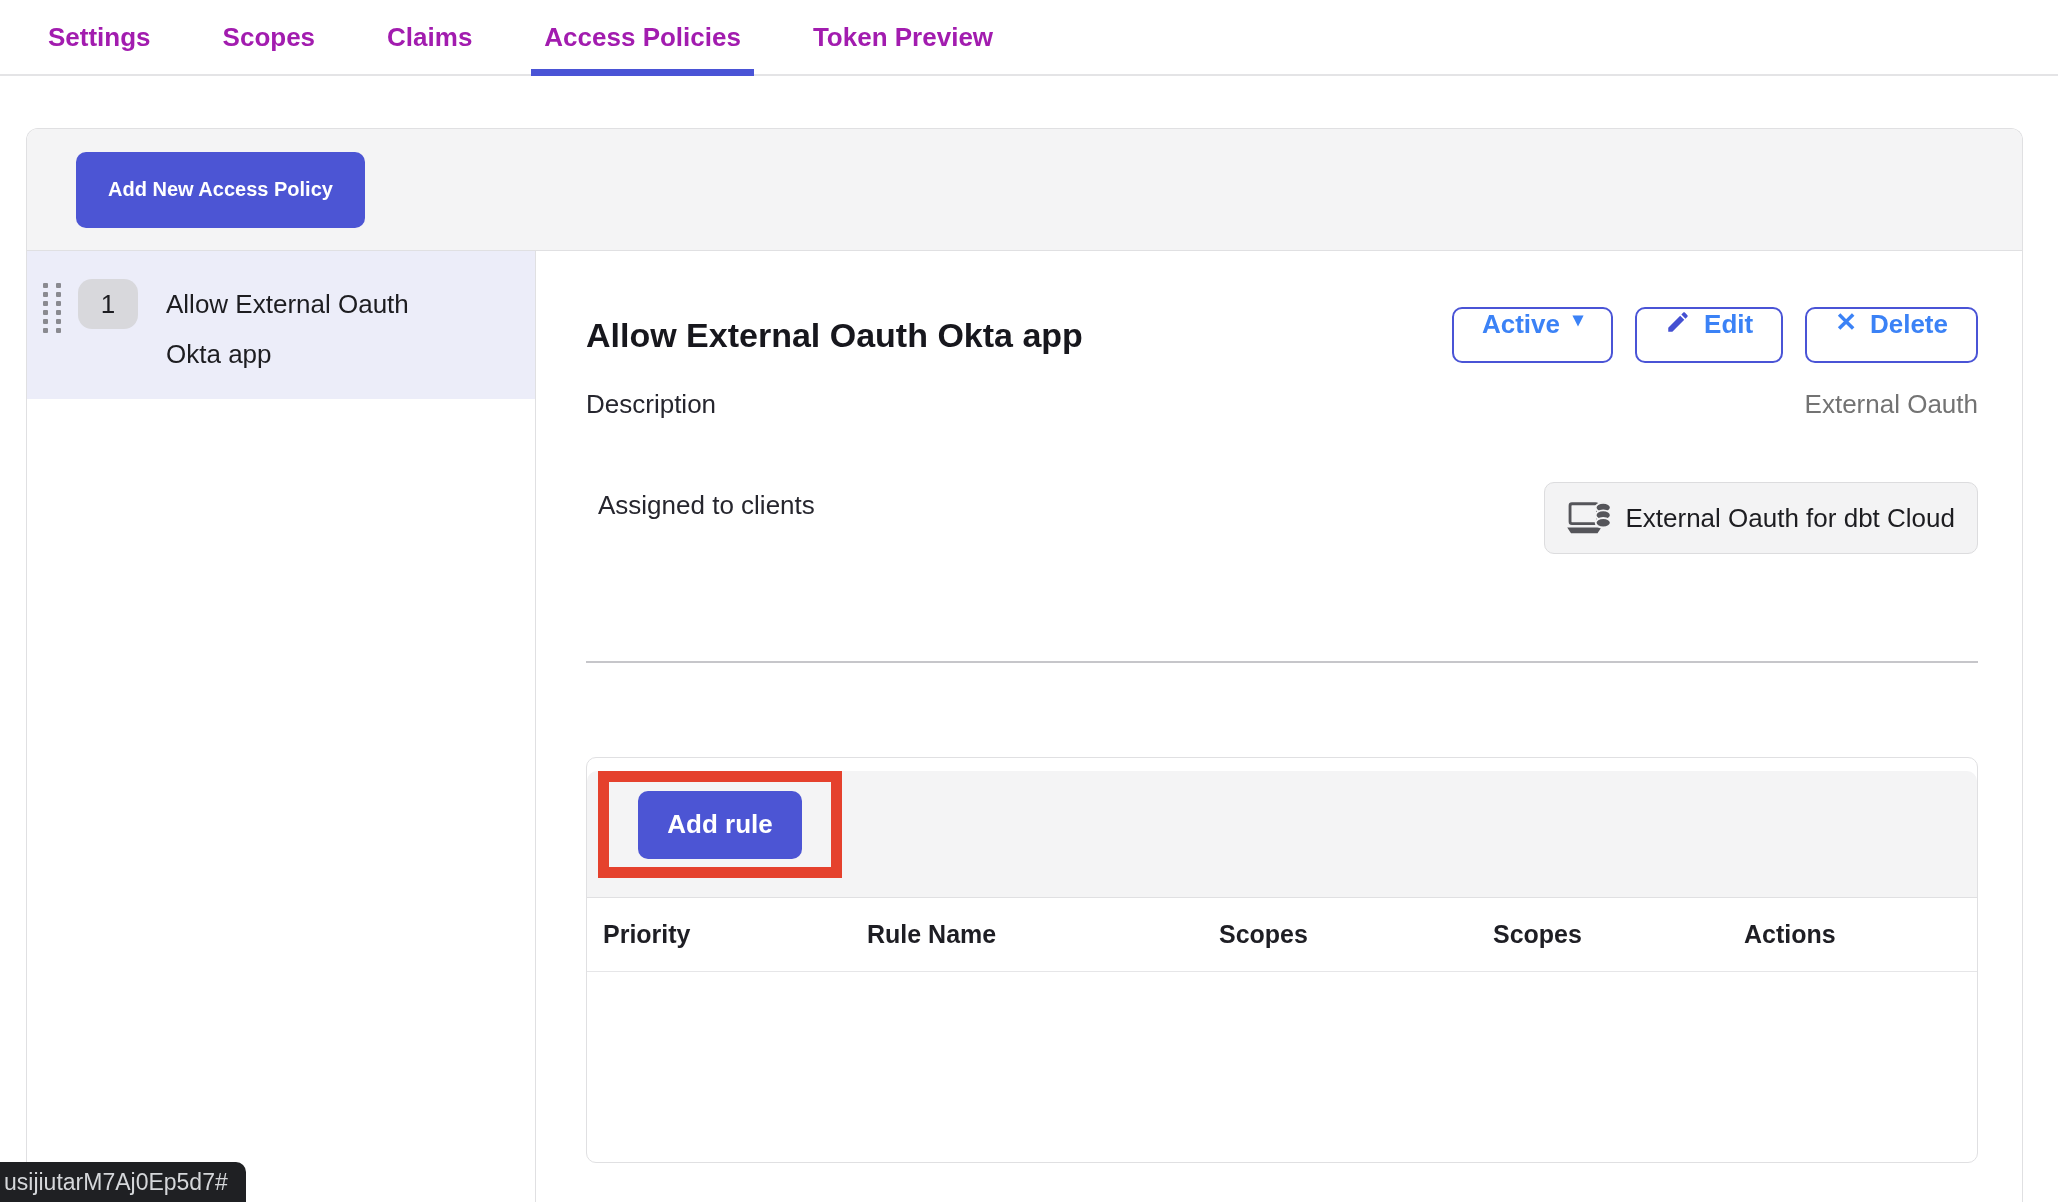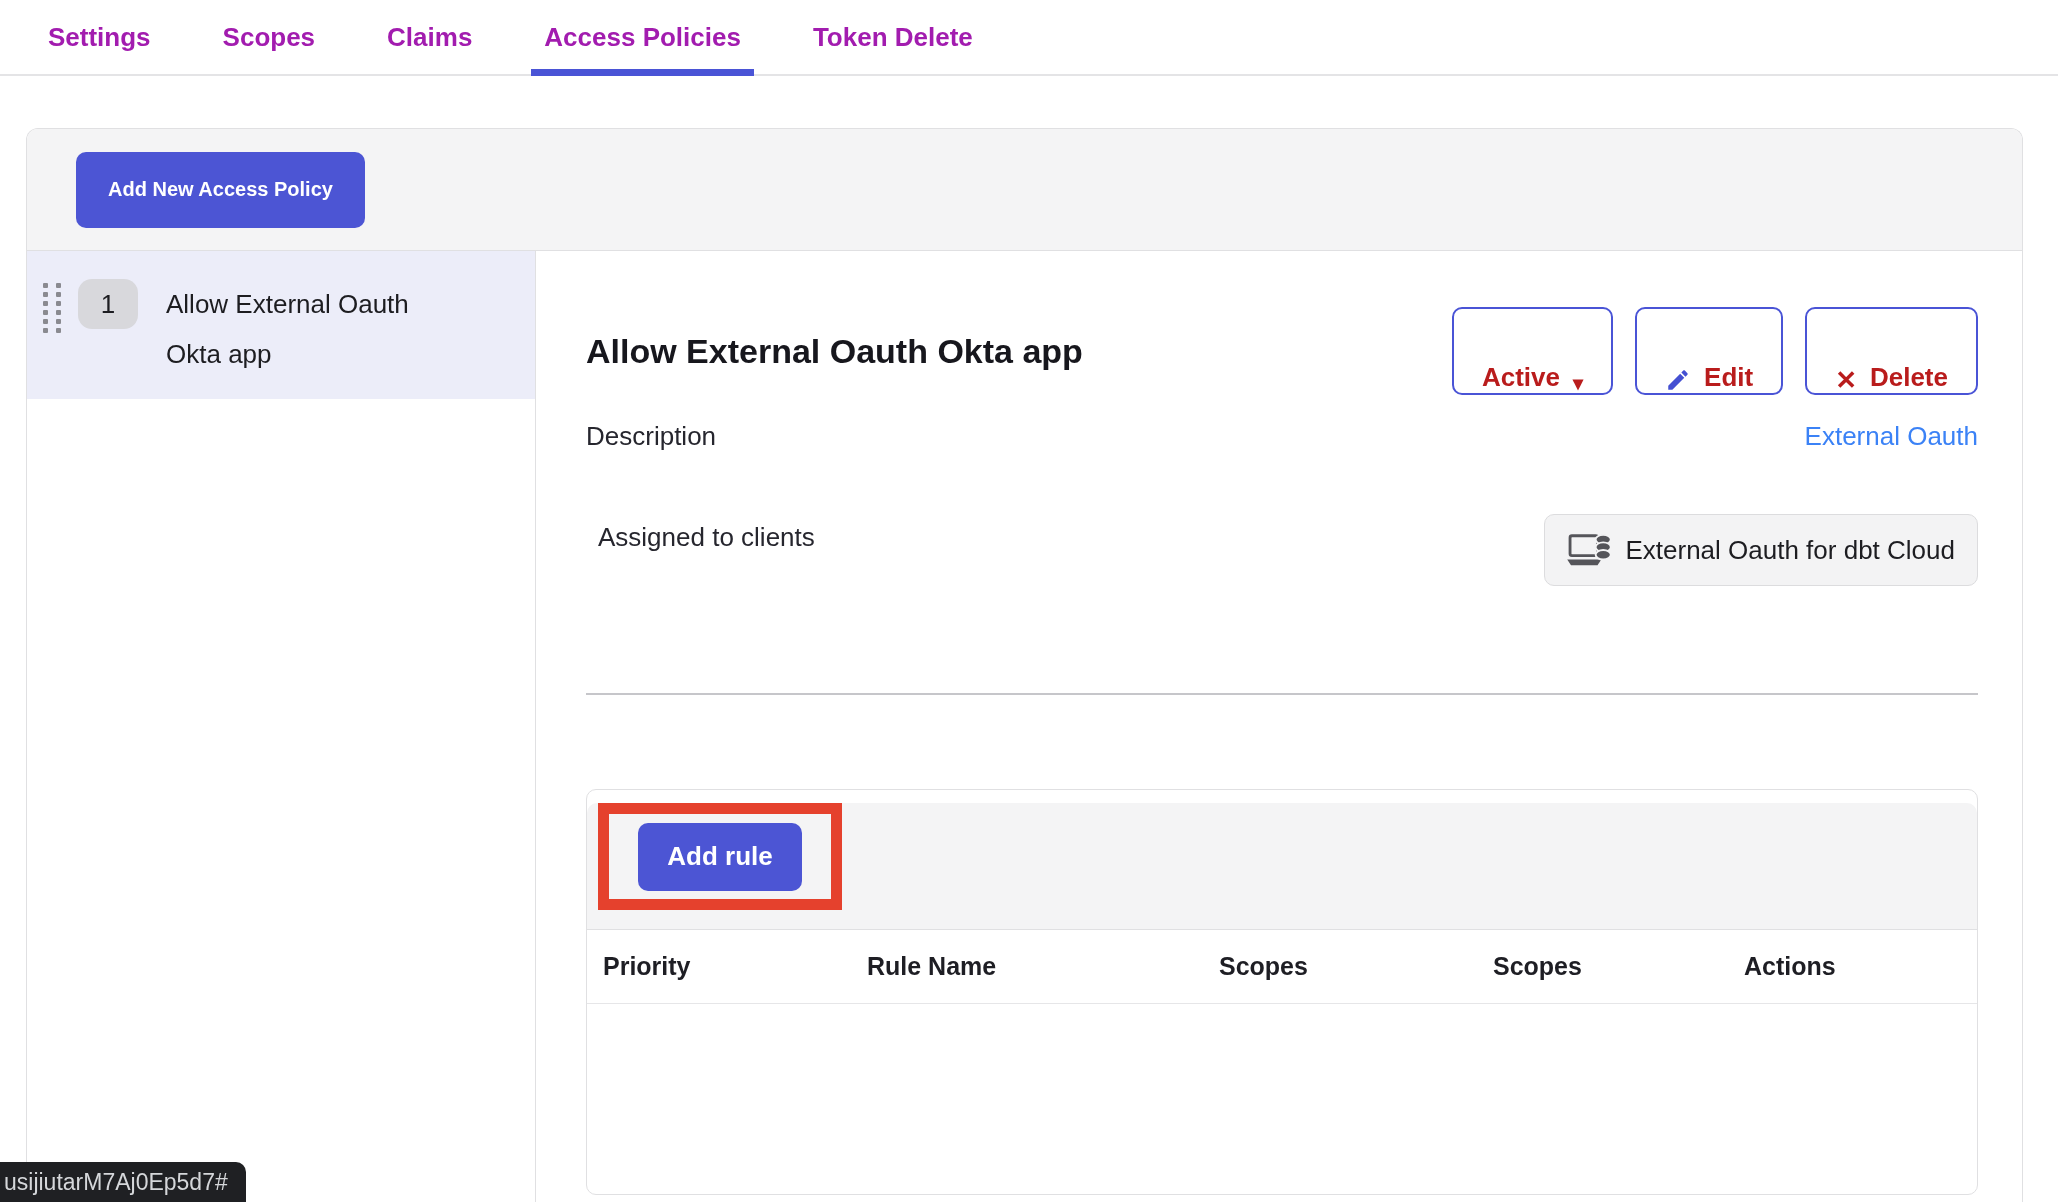--- a/index.html
+++ b/index.html
@@ -75,33 +75,33 @@
     margin-left:28px; width:280px;
     font-size:26px; line-height:50px; color:#1d1d21;
   }
 
   
   .detail { flex:1; padding:0 44px 0 50px; }
   .title-row { margin-top:56px; display:flex; align-items:center; justify-content:space-between; }
   .detail-title { font-size:34px; font-weight:600; color:#17171d; }
   .btn-group { display:flex; gap:22px; }
   .btn-outline {
-    height:88px; padding:0 28px;
+    height:56px; padding:0 28px;
     background:#fff; border:2px solid #4a54d6; border-radius:10px;
-    color:#b91c1c; font-family:inherit; font-size:26px; font-weight:700;
-    display:flex; align-items:flex-end; gap:13px; cursor:pointer;
+    color:#3b82f6; font-family:inherit; font-size:26px; font-weight:700;
+    display:flex; align-items:flex-start; gap:13px; cursor:pointer;
   }
   .caret { font-size:20px; line-height:1; }
   .x-glyph { font-size:26px; line-height:1; }
 
   .info-grid { margin-top:26px; }
   .info-row { display:flex; align-items:flex-start;justify-content:space-between; }
   .info-row + .info-row { margin-top:62px; }
   .info-label { width:588px; font-size:26px; color:#26262e; }
-  .info-value { font-size:26px; color:#3b82f6; }
+  .info-value { font-size:26px; color:#737373; }
   .row-align-pad { padding-top:8px;margin-left:12px; }
 
   .chip {
     display:inline-flex; align-items:center; gap:14px;
     background:#f3f3f4; border:1px solid #dcdcde; border-radius:10px;
     height:72px; padding:0 22px;
     font-size:26px; color:#1d1d21;
   }
 
   .divider { height:2px; background:#c6c6ca; margin-top:107px; }
@@ -148,21 +148,21 @@
   }
 </style>
 </head>
 <body>
 
 <nav class="tabbar">
   <div class="tab">Settings</div>
   <div class="tab">Scopes</div>
   <div class="tab">Claims</div>
   <div class="tab active">Access Policies</div>
-  <div class="tab">Token Delete</div>
+  <div class="tab">Token Preview</div>
 </nav>
 
 <section class="card">
 
   <div class="card-header">
     <button class="btn-primary">Add New Access Policy</button>
   </div>
 
   <div class="card-body">
 

